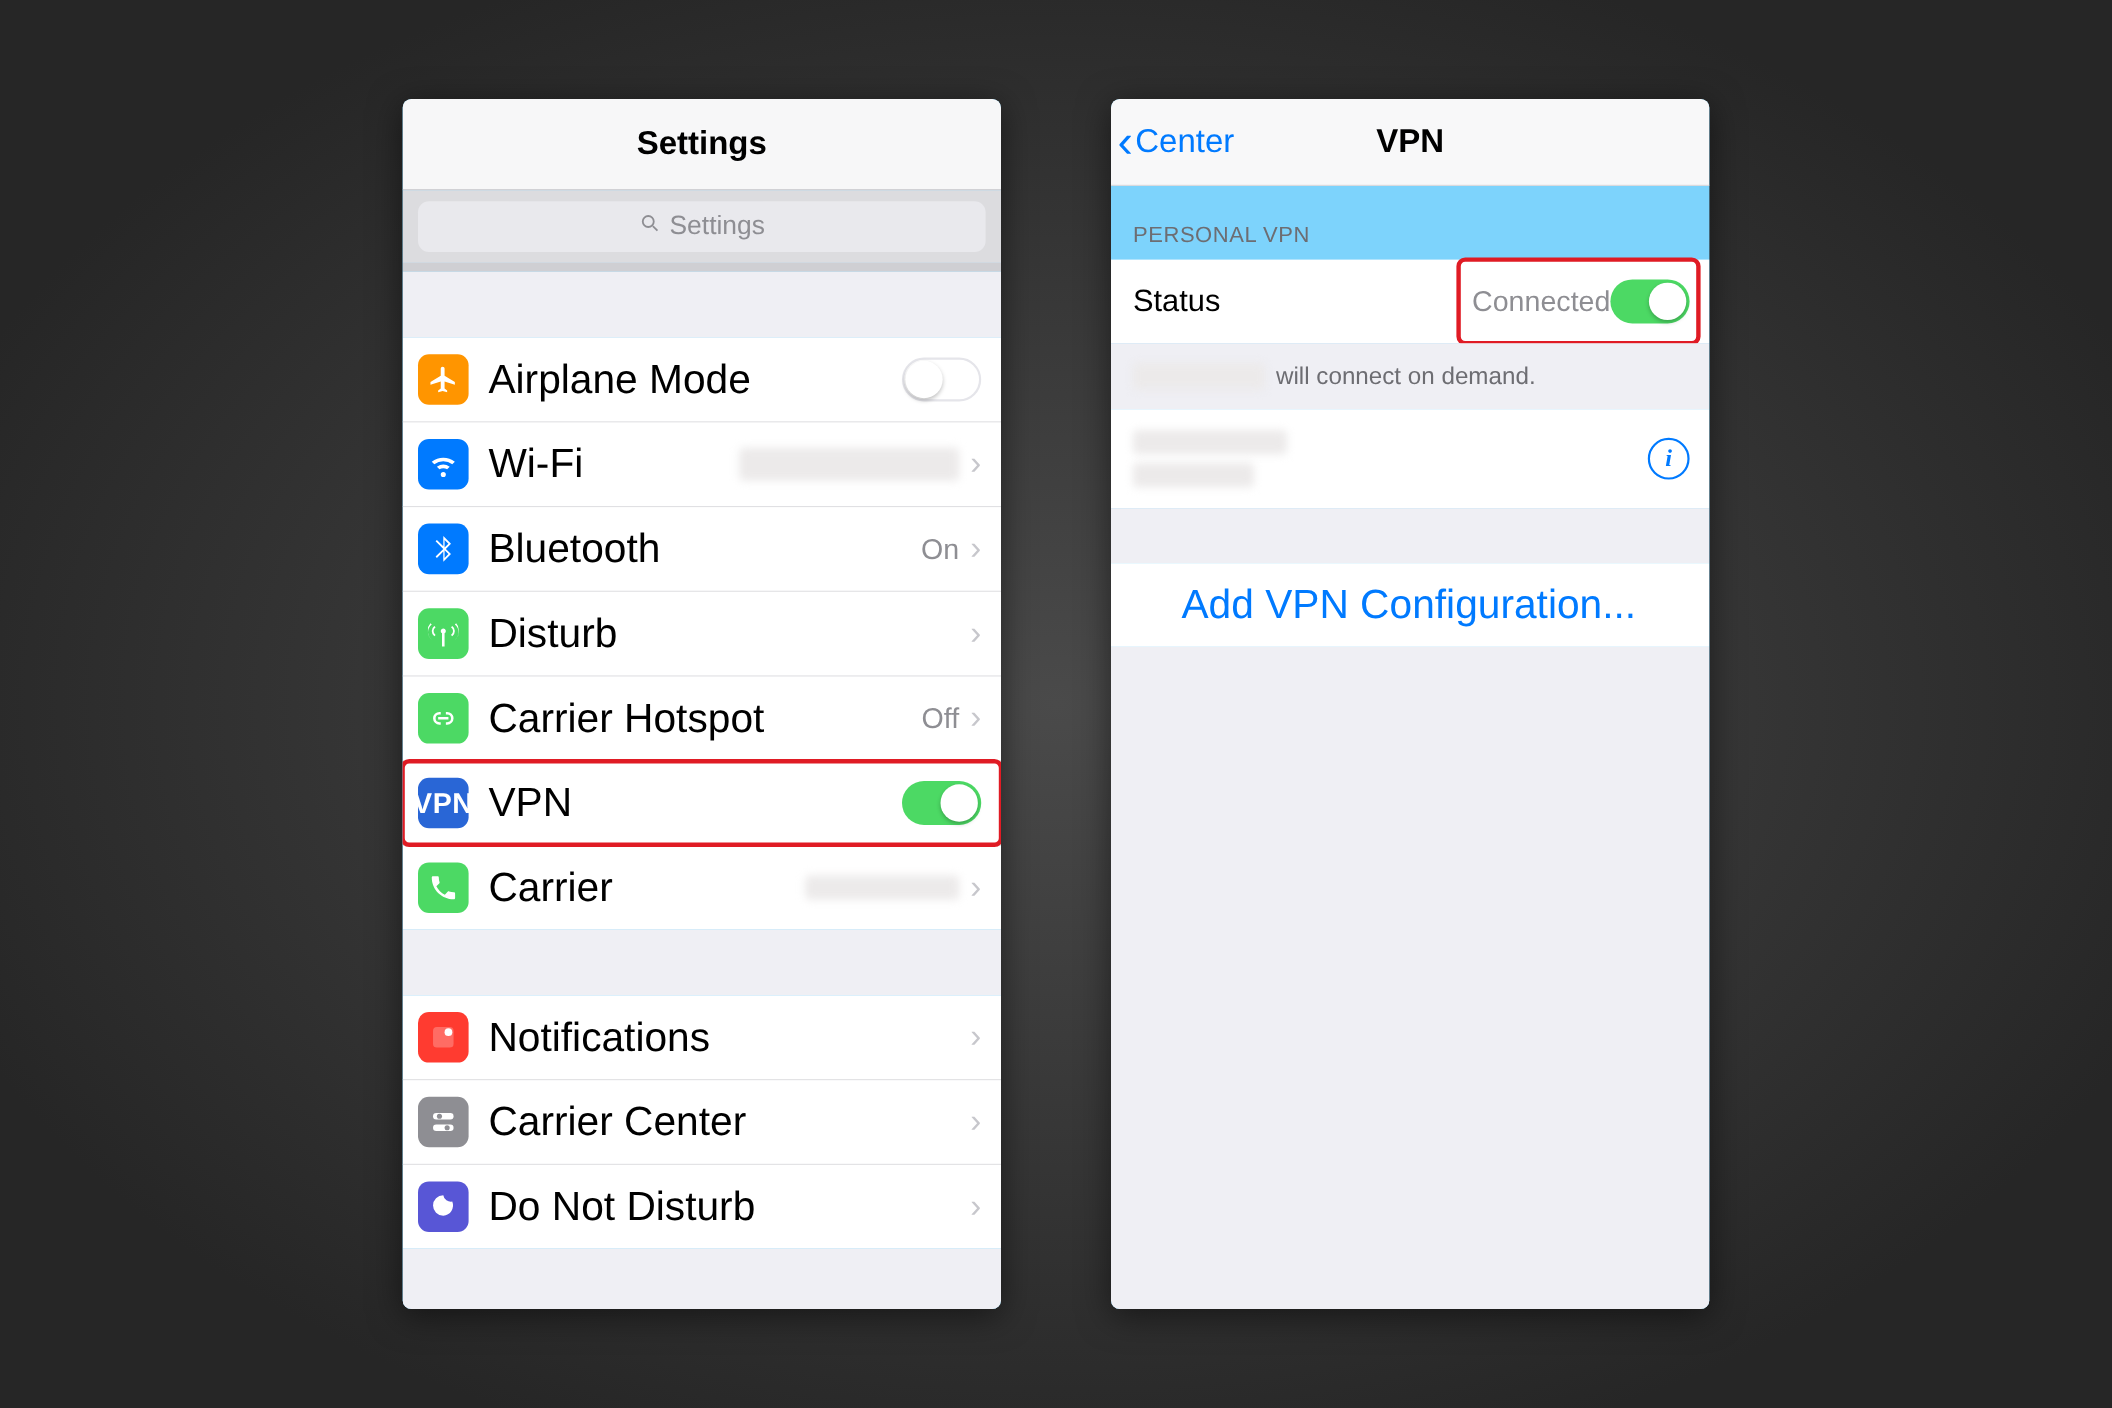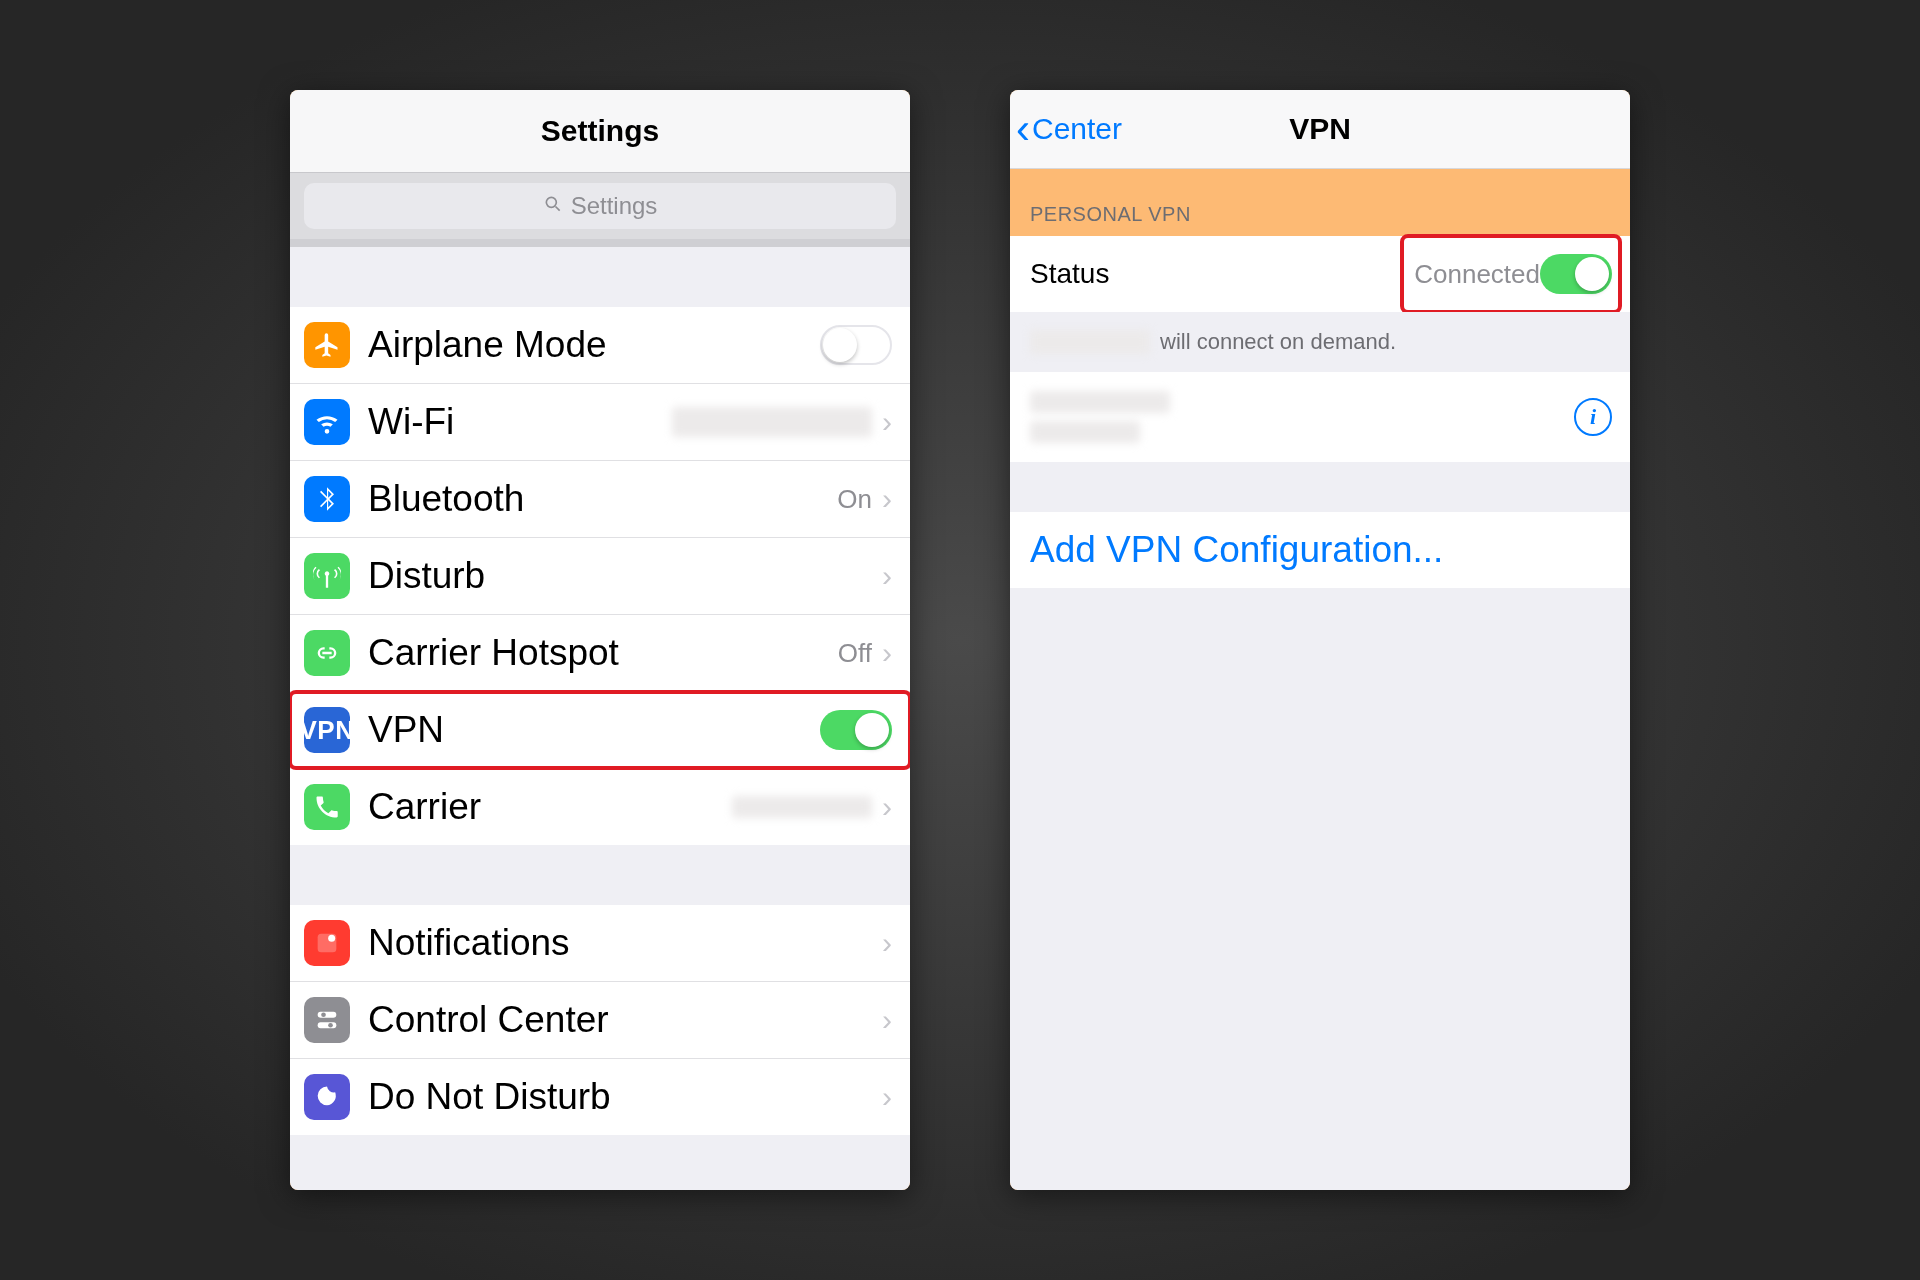--- a/index.html
+++ b/index.html
@@ -2,21 +2,21 @@
 <html><head>
 <meta charset="utf-8">
 <style>
   html,body{margin:0;padding:0;width:1920px;height:1280px;}
   body{
     background:radial-gradient(ellipse at center,#4a4a4a 0%,#262626 80%);
     font-family:-apple-system,"Helvetica Neue",Helvetica,Arial,sans-serif;
     display:flex;align-items:center;justify-content:center;gap:100px;
   }
   .phone{
-    width:620px;height:1100px;background:#fdba74;border-radius:8px;
+    width:544px;height:1100px;background:#7dd3fc;border-radius:8px;
     overflow:hidden;box-shadow:0 6px 30px rgba(0,0,0,.5);display:flex;flex-direction:column;
   }
   
   .title-bar{background:#f7f7f8;height:82px;display:flex;align-items:center;justify-content:center;border-bottom:1px solid #c8c8cc;}
   .title-bar .title{font-size:30px;font-weight:700;color:#000;}
   .search-wrap{background:#dcdcdf;padding:10px 14px;}
   .search{
     background:#e9e9ed;border-radius:10px;height:46px;display:flex;align-items:center;
     justify-content:center;gap:8px;color:#8e8e93;font-size:24px;
   }
@@ -69,21 +69,21 @@
   .row.footer{height:60px;background:#efeff4;border:none;color:#6d6d72;font-size:22px;padding-left:20px;}
   .row.footer .blur{width:120px;height:24px;margin-right:10px;}
   .row.config{height:90px;padding-left:20px;}
   .config-blurs{display:flex;flex-direction:column;gap:8px;}
   .info-icon{
     width:34px;height:34px;border:2.5px solid #007aff;border-radius:50%;color:#007aff;
     display:flex;align-items:center;justify-content:center;font-family:Georgia,serif;
     font-style:italic;font-weight:bold;font-size:22px;
   }
   .row.link{padding-left:20px;}
-  .row.link .label{color:#007aff;}
+  .row.link .label{color:#007aff;margin-left:44px;}
   .fill{flex:1;background:#efeff4;}
   
   .bg-orange{background:#ff9500;} .bg-blue{background:#007aff;} .bg-green{background:#4cd964;}
   .bg-red{background:#ff3b30;} .bg-gray{background:#8e8e93;} .bg-purple{background:#5856d6;}
   .bg-vpn{background:#2966d6;}
   svg{width:28px;height:28px;fill:#fff;}
 </style>
 </head>
 <body>
 
@@ -206,21 +206,21 @@
     </div>
     <div class="row">
       <span class="icon bg-gray">
         <svg viewBox="0 0 24 24">
             <rect x="4" y="5" width="16" height="5" rx="2.5"></rect>
             <rect x="4" y="14" width="16" height="5" rx="2.5"></rect>
             <circle cx="9" cy="7.5" r="2" fill="#8e8e93"></circle>
             <circle cx="15" cy="16.5" r="2" fill="#8e8e93"></circle>
           </svg>
       </span>
-      <span class="label">Control Center</span>
+      <span class="label">Carrier Center</span>
       <span class="spacer"></span>
       <span class="chevron">›</span>
     </div>
     <div class="row">
       <span class="icon bg-purple">
         <svg viewBox="0 0 24 24">
             <path d="M12 3a8 8 0 0 0 0 16 8 8 0 0 0 7-11 6 6 0 0 1-7-5z"></path>
           </svg>
       </span>
       <span class="label">Do Not Disturb</span>

